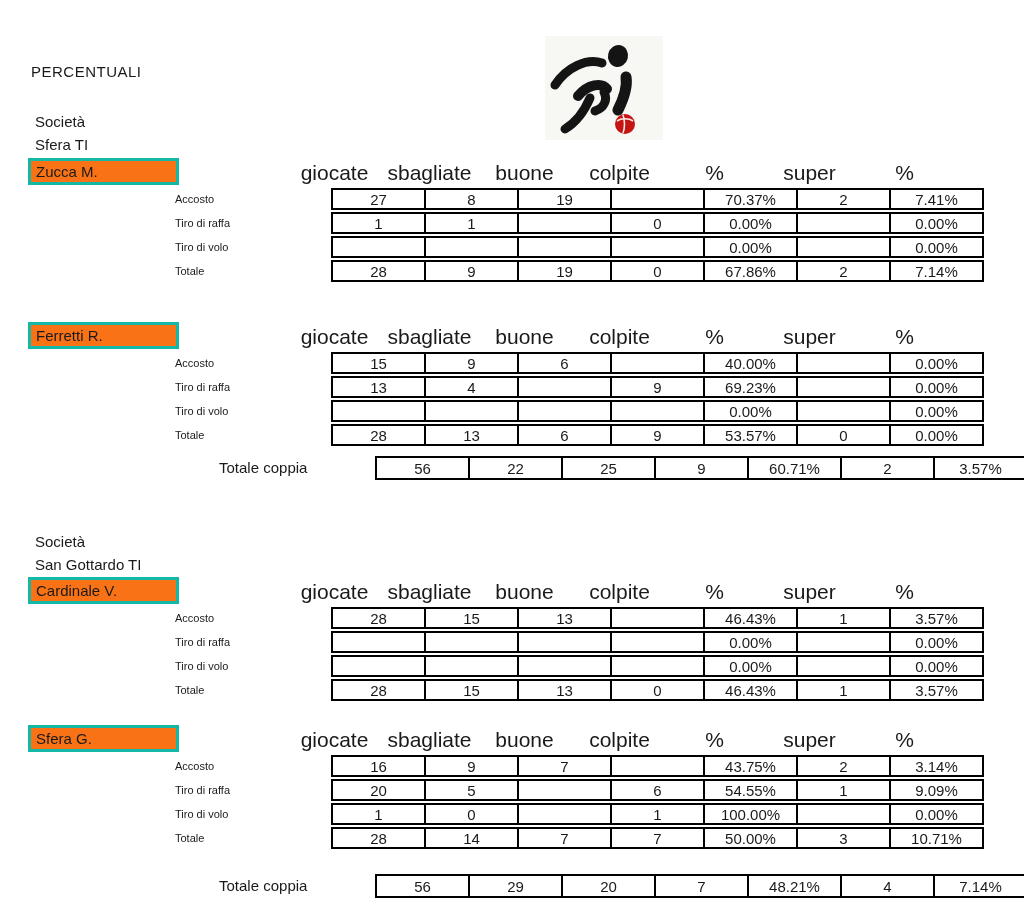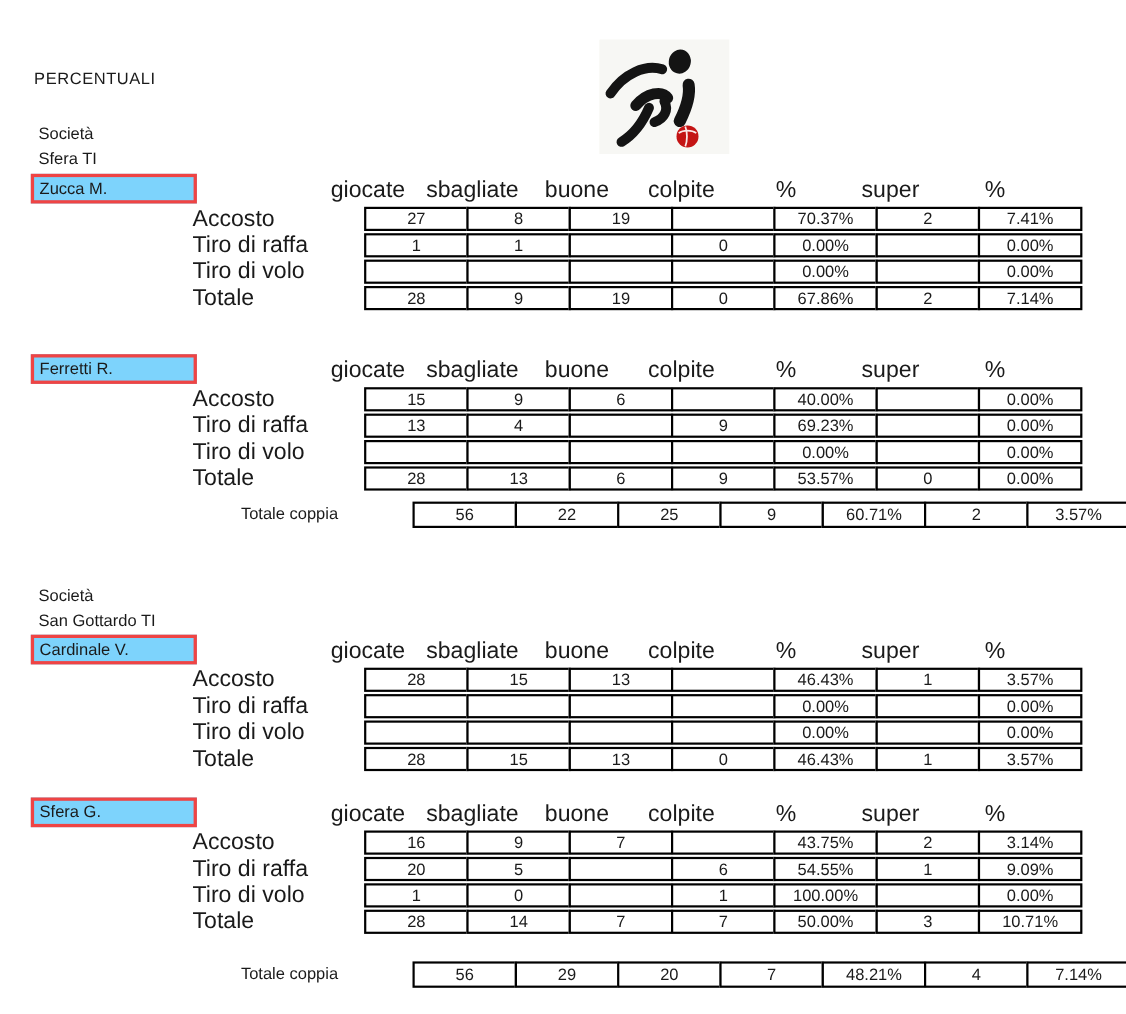--- a/index.html
+++ b/index.html
@@ -22,27 +22,27 @@
 
   
   .player-block{position:absolute;left:0;top:0;width:1024px;height:150px;}
   #player-zucca{top:158px;}
   #player-ferretti{top:322px;}
   #player-cardinale{top:577px;}
   #player-lucini{top:725px;}
 
   .name-box{
     position:absolute;left:28px;top:0;width:140px;height:21px;
-    border:3px solid #ef4444;font-size:15px;line-height:21px;padding-left:5px;
-    background:#7dd3fc;white-space:nowrap;
+    border:3px solid #14b8a6;font-size:15px;line-height:21px;padding-left:5px;
+    background:#f97316;white-space:nowrap;
   }
   .header-row{position:absolute;left:287px;top:4px;display:flex;}
   .hcell{height:22px;line-height:22px;text-align:center;font-size:21px;}
   .labels-col{position:absolute;left:175px;top:30px;}
-  .row-label{height:22px;line-height:22px;margin-bottom:2px;font-size:21px;white-space:nowrap;}
+  .row-label{height:22px;line-height:22px;margin-bottom:2px;font-size:11px;white-space:nowrap;}
   .grid{position:absolute;left:287px;top:30px;}
   .grid-row{display:flex;margin-bottom:2px;padding-left:44px;}
   .cell{
     box-sizing:border-box;height:22px;border:2px solid #000;background:#fff;
     display:flex;align-items:center;justify-content:center;font-size:15px;
   }
   .cell + .cell{margin-left:-2px;}
   .c0{width:95px;}.c1{width:95px;}.c2{width:95px;}.c3{width:95px;}
   .c4{width:95px;}.c5{width:95px;}.c6{width:95px;}
 

